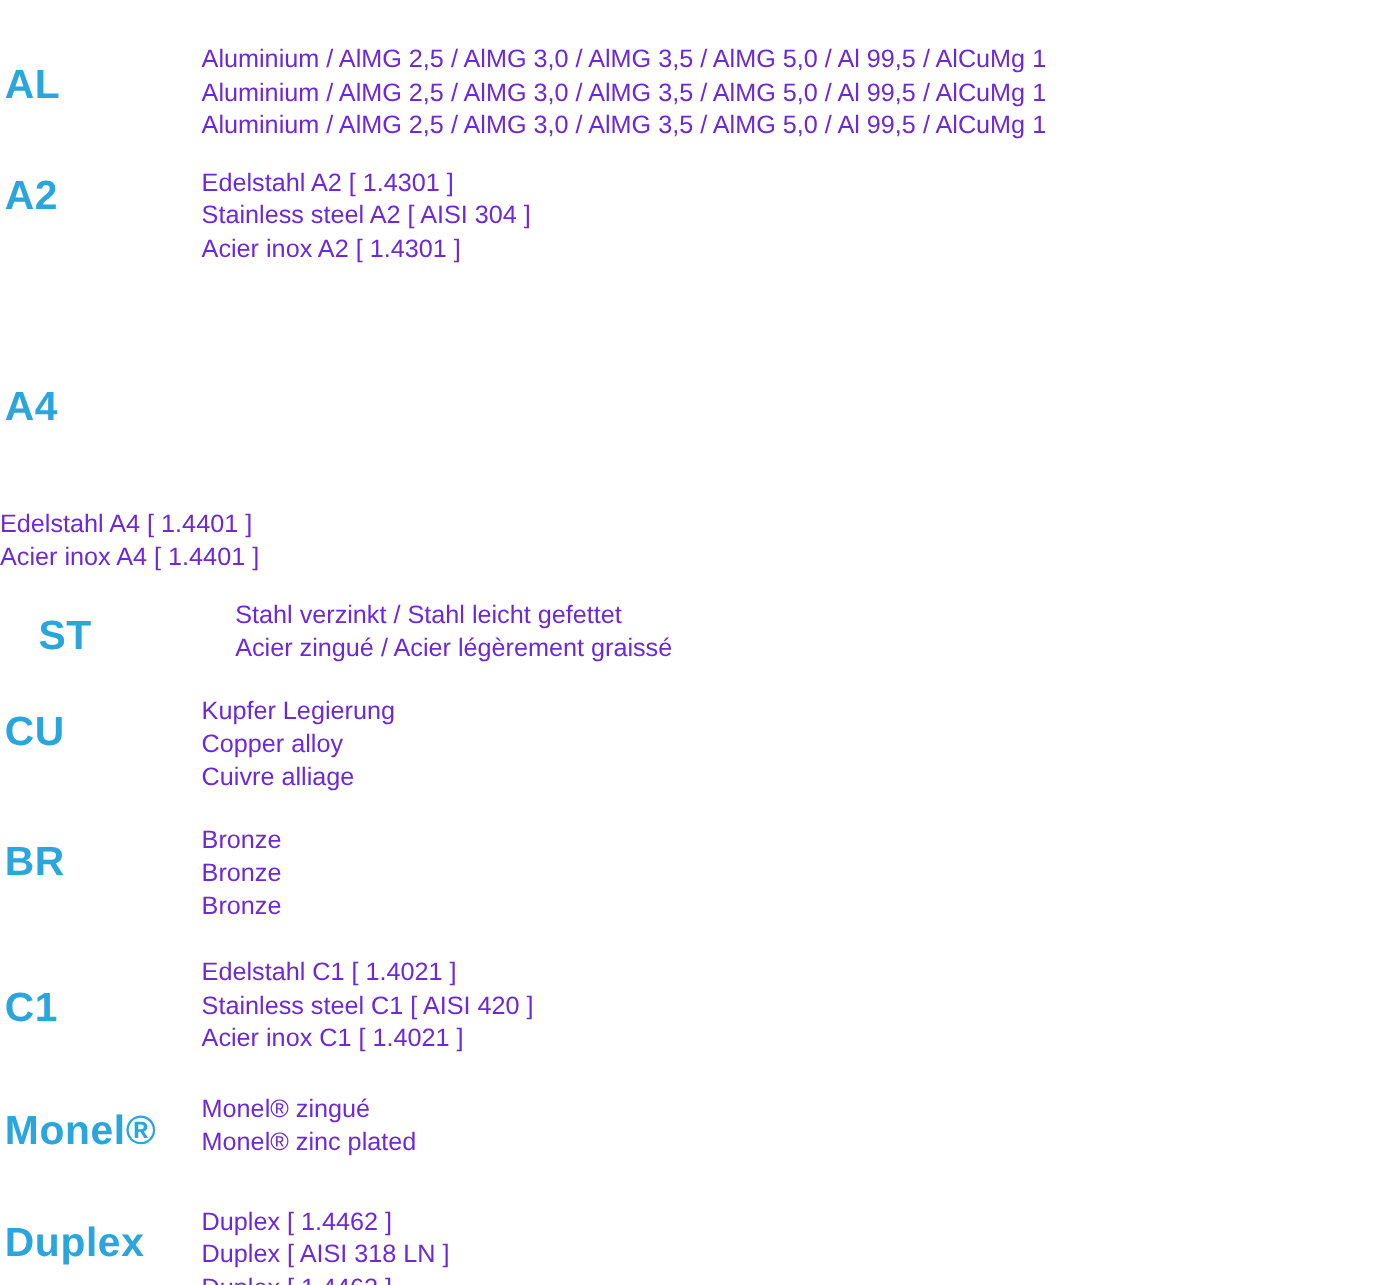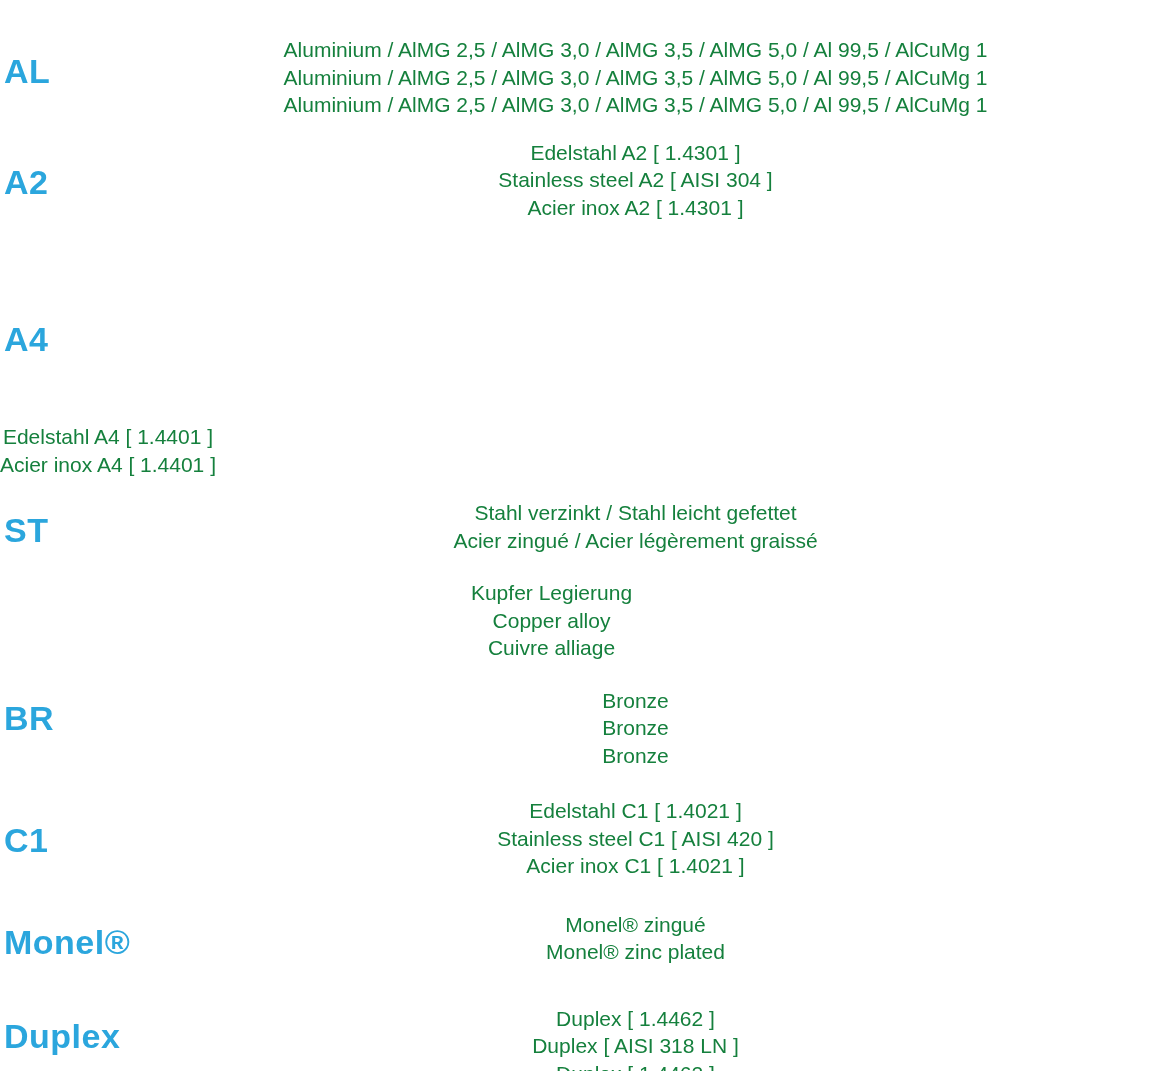--- a/index.html
+++ b/index.html
@@ -40,37 +40,36 @@
     letter-spacing: 0.5px;
     white-space: nowrap;
   }
   .desc-cell {
     flex: 1 1 auto;
     padding-left: 0px;
   }
   .desc-line {
     font-size: 21px;
     line-height: 27.5px;
-    color: #15803d;
+    color: #6d28d9;
     white-space: nowrap;
-    text-align: center;
   }
   
   .row-al   { margin-top: 0px;  }
   .row-a2   { margin-top: 20px; }
   .row-a4   { margin-top: 20px; flex-direction: column; }
-  .row-st   { margin-top: 21px; }
+  .row-st   { margin-top: 21px; padding-left: 28px; }
   .row-cu   { margin-top: 25px; }
   .row-br   { margin-top: 25px; }
   .row-c1   { margin-top: 28px; }
   .row-monel{ margin-top: 31px; }
   .row-duplex{ margin-top: 39px; }
 
   .row-al .code-cell   { align-self: flex-start; margin-top: 18px; }
-  .row-a2 .code-cell   { align-self: flex-start; margin-top: 26px; }
+  .row-a2 .code-cell   { align-self: flex-start; margin-top: 7px; }
   .row-a4 .code-cell   { align-self: flex-start; margin-top: 14px; }
   .row-st .code-cell   { align-self: flex-start; margin-top: 14px; }
   .row-cu .code-cell   { align-self: flex-start; margin-top: 14px; }
   .row-br .code-cell   { align-self: flex-start; margin-top: 14px; }
   .row-c1 .code-cell   { align-self: flex-start; margin-top: 26px; }
   .row-monel .code-cell{ align-self: flex-start; margin-top: 14px; }
   .row-duplex .code-cell{ align-self: flex-start; margin-top: 14px; }
 </style>
 </head>
 <body>
@@ -113,20 +112,23 @@
     <div class="code-cell">
       <span class="code">ST</span>
     </div>
     <div class="desc-cell">
       <div class="desc-line">Stahl verzinkt / Stahl leicht gefettet</div>
       <div class="desc-line">Acier zingué / Acier légèrement graissé</div>
     </div>
   </div>
 
   <div class="row row-cu">
+    <div class="code-cell">
+      <span class="code">CU</span>
+    </div>
     <div class="desc-cell">
       <div class="desc-line">Kupfer Legierung</div>
       <div class="desc-line">Copper alloy</div>
       <div class="desc-line">Cuivre alliage</div>
     </div>
   </div>
 
   <div class="row row-br">
     <div class="code-cell">
       <span class="code">BR</span>

